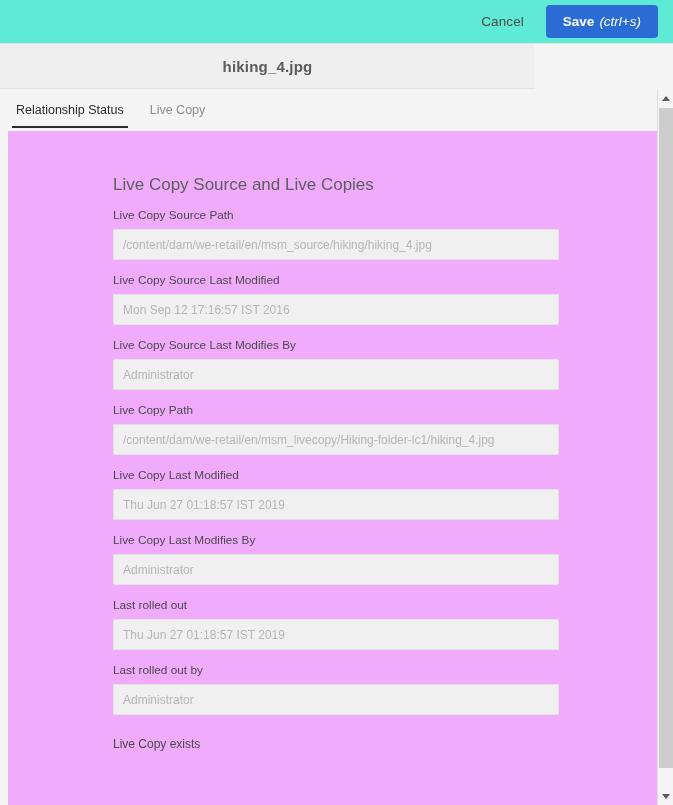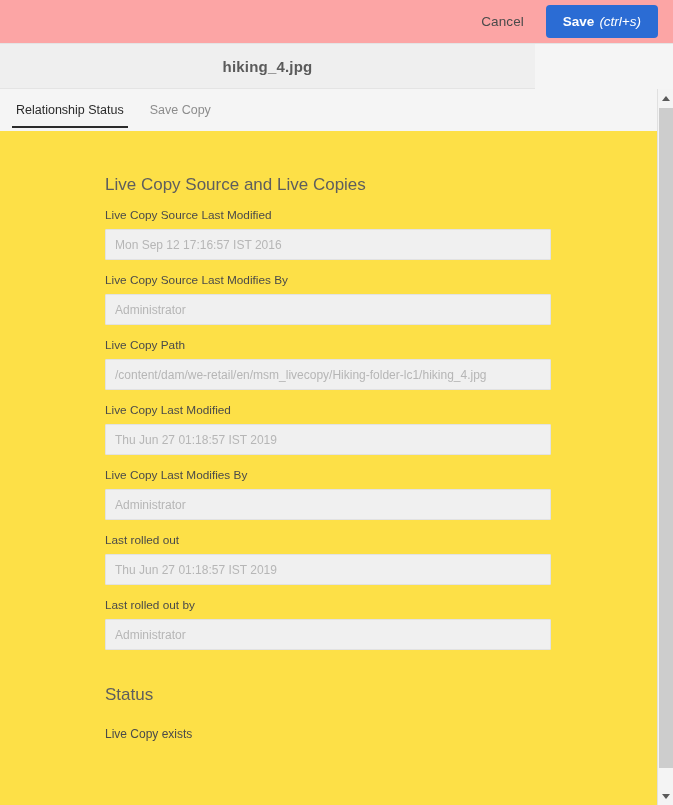--- a/index.html
+++ b/index.html
@@ -14,21 +14,21 @@
     font-family: "Liberation Sans", sans-serif;
     overflow: hidden;
   }
 
   
   .topbar {
     position: absolute;
     left: 0; top: 0;
     width: 673px;
     height: 44px;
-    background: #fca5a5;
+    background: #5eead4;
     border-bottom: 1px solid #e4e4e4;
     display: flex;
     align-items: center;
     justify-content: flex-end;
     padding-right: 15px;
   }
   .cancel-btn {
     font-size: 13.5px;
     color: #4b4b4b;
     background: transparent;
@@ -97,24 +97,24 @@
     white-space: nowrap;
   }
   .tab.active {
     color: #2b2b2b;
     border-bottom-color: #2b2b2b;
   }
 
   
   .content {
     position: absolute;
-    left: 0; top: 131px;
+    left: 8px; top: 131px;
     width: 657px;
     height: 674px;
-    background: #fde047;
+    background: #f0abfc;
     overflow: hidden;
   }
   .section-head {
     font-size: 17px;
     color: #5e5e5e;
     font-weight: normal;
     margin: 0;
     padding-left: 105px;
   }
   .section-head.first { padding-top: 44px; }
@@ -195,28 +195,32 @@
 
 <div class="titlebar">
   <span class="doc-title">hiking_4.jpg</span>
 </div>
 
 <div class="tabs">
   <div class="tab active">
     <span>Relationship Status</span>
   </div>
   <div class="tab">
-    <span>Save Copy</span>
+    <span>Live Copy</span>
   </div>
 </div>
 
 <div class="content">
 
   <h2 class="section-head first">Live Copy Source and Live Copies</h2>
 
+  <div class="field">
+    <label class="field-label">Live Copy Source Path</label>
+    <input class="field-input" type="text" readonly="" value="/content/dam/we-retail/en/msm_source/hiking/hiking_4.jpg" style="">
+  </div>
 
   <div class="field">
     <label class="field-label">Live Copy Source Last Modified</label>
     <input class="field-input" type="text" readonly="" value="Mon Sep 12 17:16:57 IST 2016" style="">
   </div>
 
   <div class="field">
     <label class="field-label">Live Copy Source Last Modifies By</label>
     <input class="field-input" type="text" readonly="" value="Administrator" style="">
   </div>
@@ -239,21 +243,20 @@
   <div class="field">
     <label class="field-label">Last rolled out</label>
     <input class="field-input" type="text" readonly="" value="Thu Jun 27 01:18:57 IST 2019" style="">
   </div>
 
   <div class="field">
     <label class="field-label">Last rolled out by</label>
     <input class="field-input" type="text" readonly="" value="Administrator" style="">
   </div>
 
-  <h2 class="section-head status">Status</h2>
   <div class="status-text">Live Copy exists</div>
 
 </div>
 
 <div class="scrollbar">
   <div class="sb-btn up">
     <span class="sb-arrow up"></span>
   </div>
   <div class="sb-thumb"></div>
   <div class="sb-btn down">

